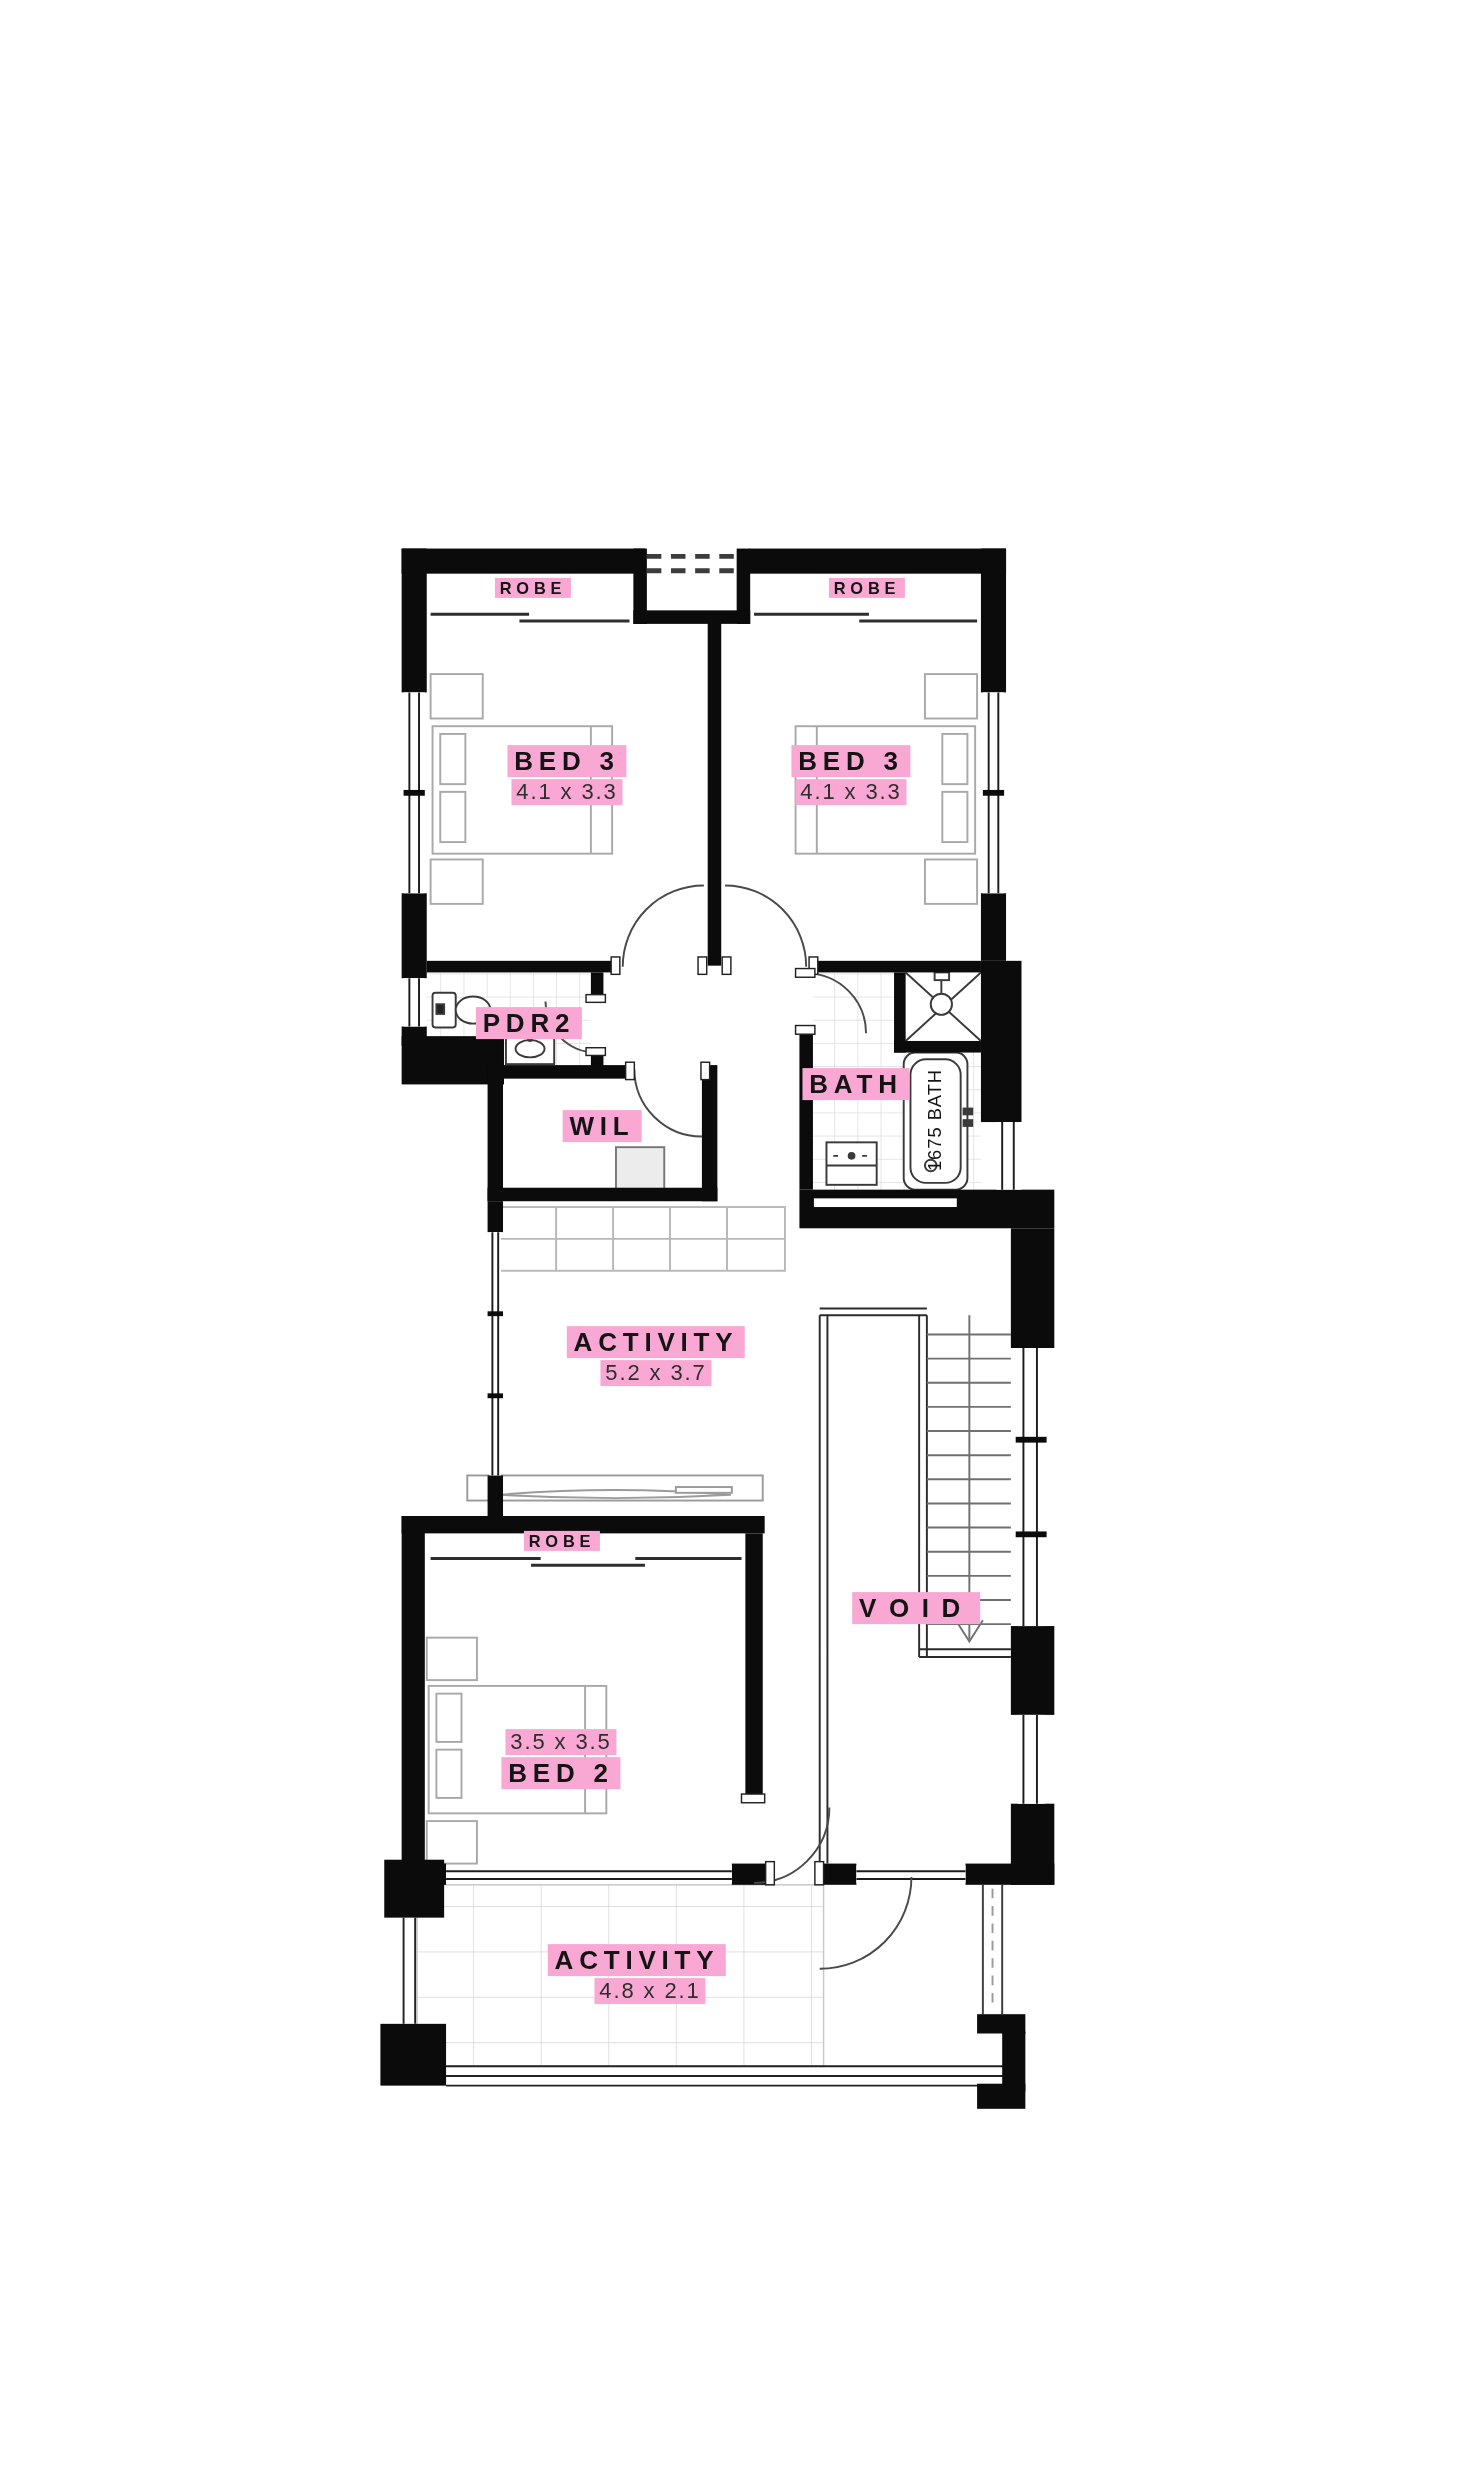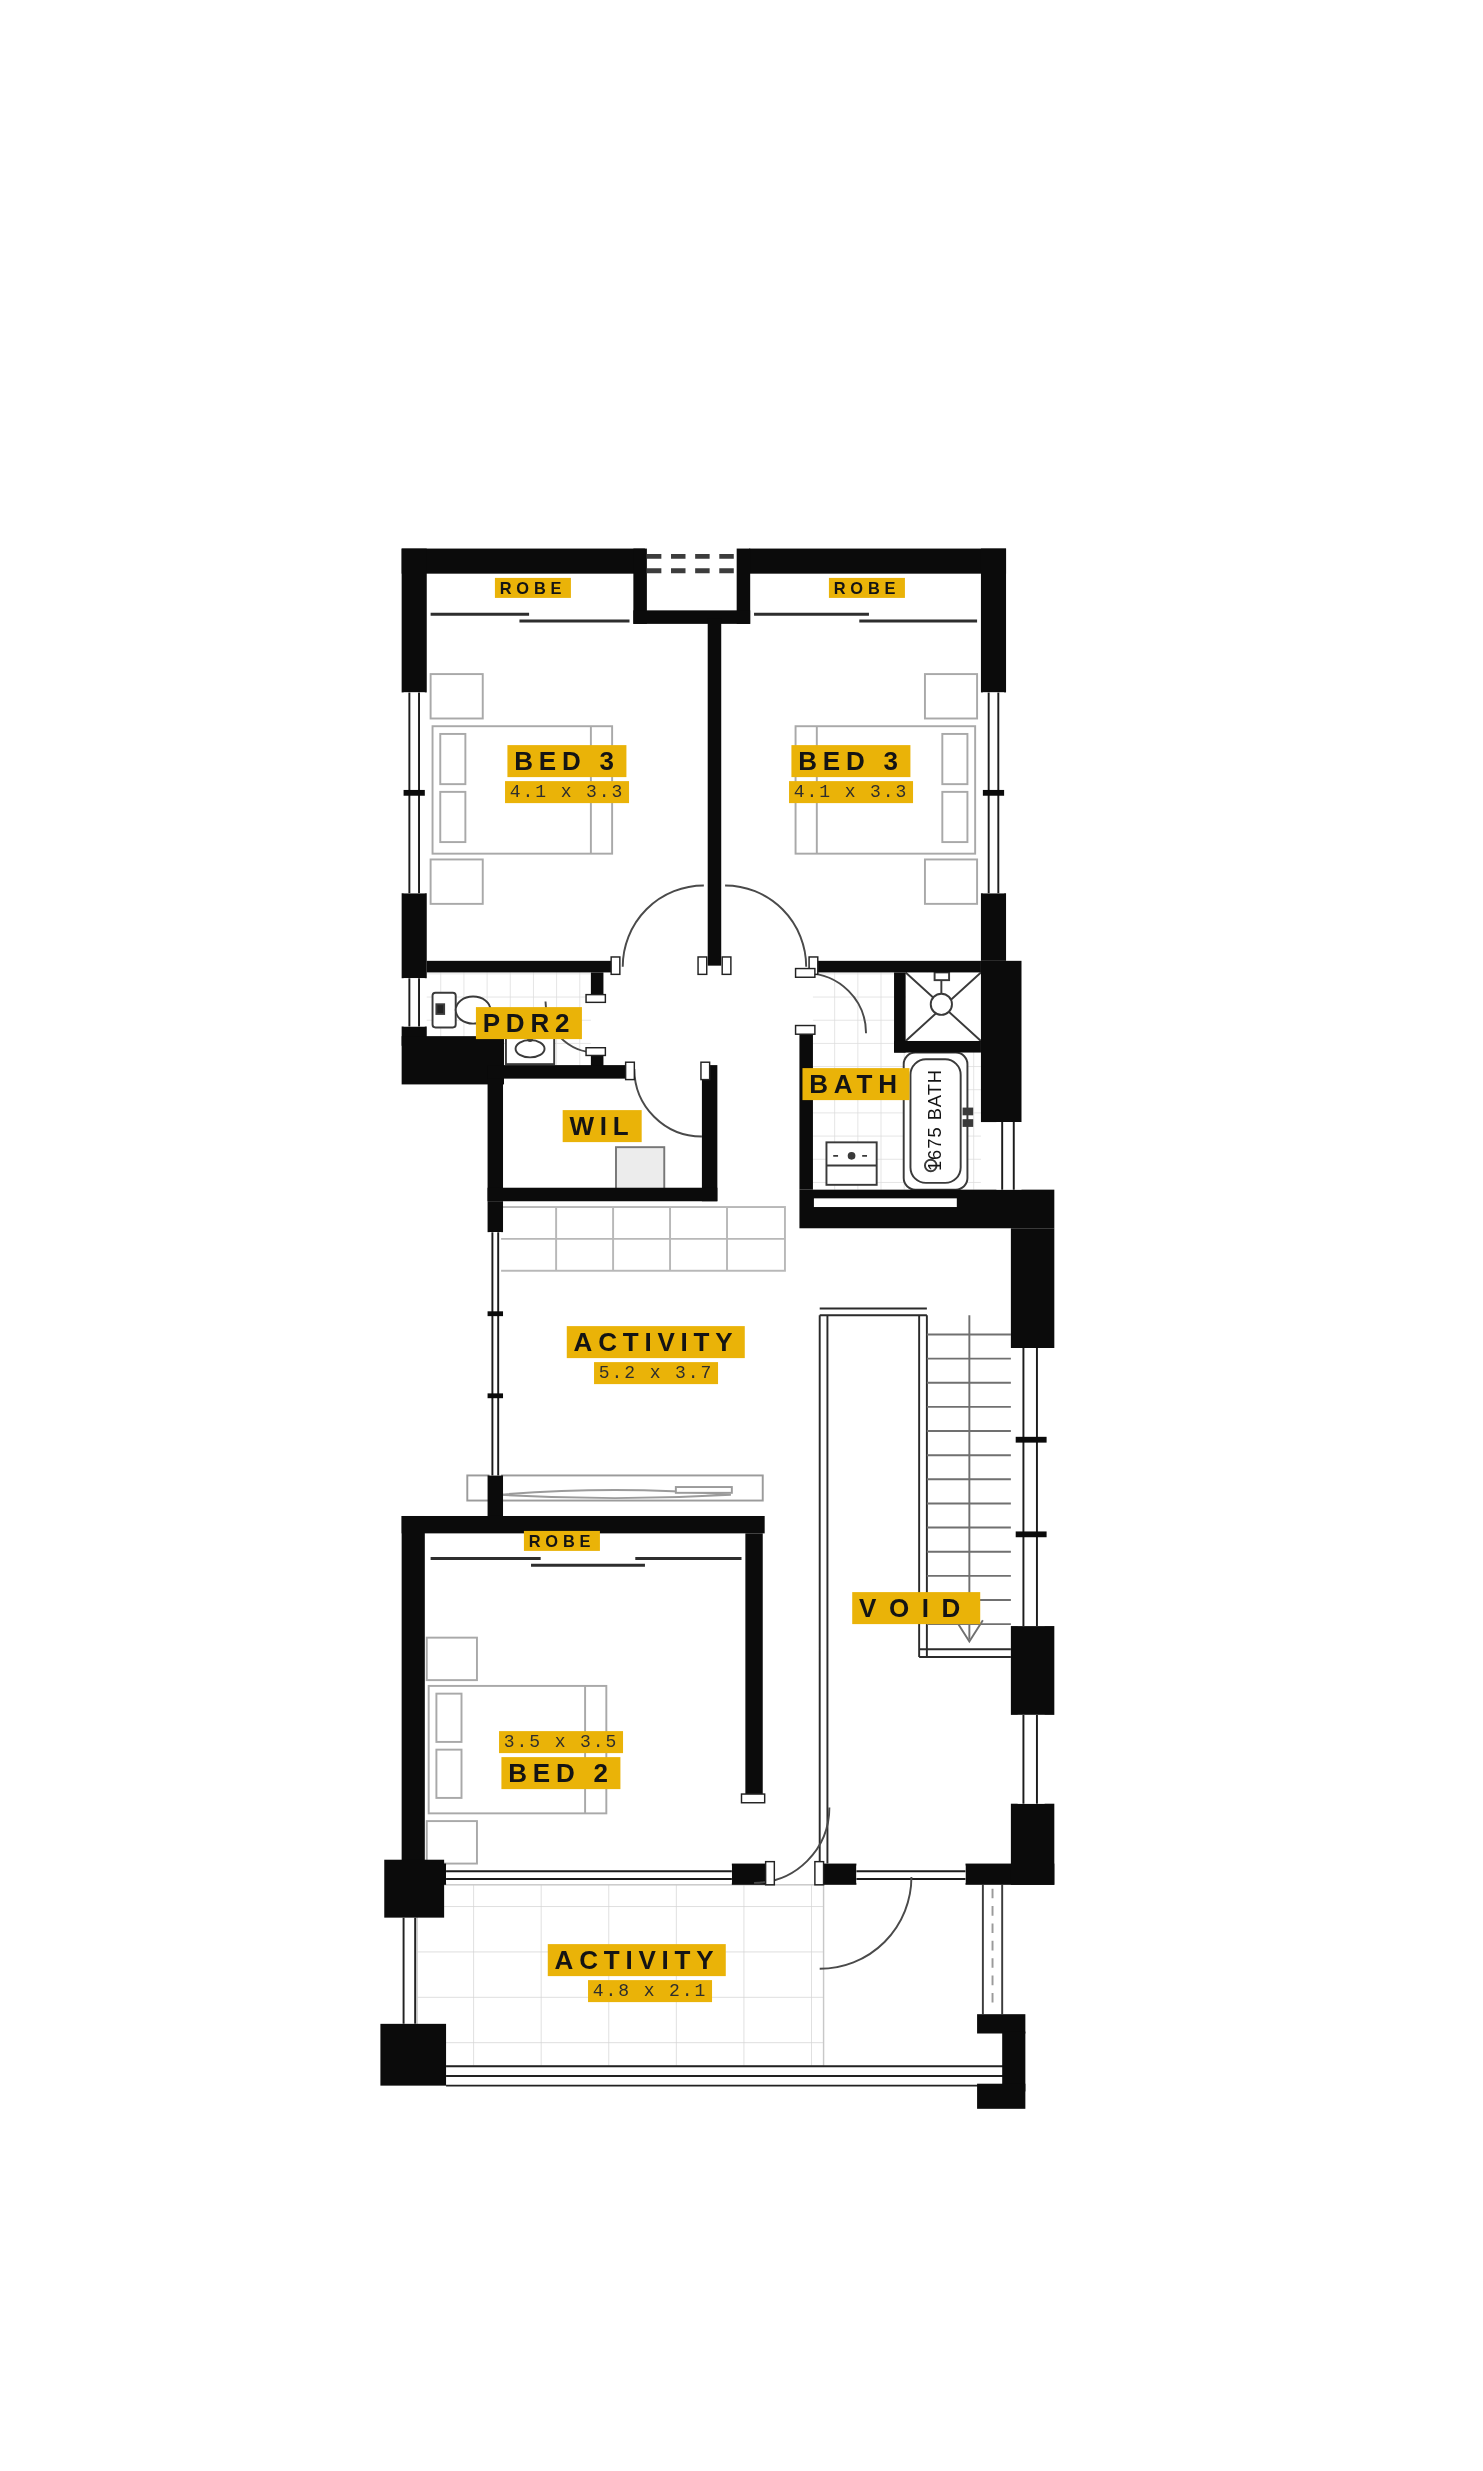--- a/index.html
+++ b/index.html
@@ -4,29 +4,29 @@
 <style>
   html,body{margin:0;padding:0;background:#ffffff;}
   .canvas{position:relative;width:1483px;height:2472px;background:#fff;overflow:hidden;}
   .canvas svg{position:absolute;left:0;top:0;}
   .label{
     position:absolute;
     transform:translate(-50%,-50%);
     font-family:"Liberation Sans", sans-serif;
     font-weight:700;
     color:#141414;
-    background:#eab308;
+    background:#f9a8d4;
     white-space:nowrap;
     line-height:1;
     padding:2.9px 6.8px;
     text-align:center;
   }
   .room{font-size:26px;letter-spacing:5.8px;}
   .robe{font-size:16.4px;letter-spacing:4.8px;padding:1.9px 4.8px;}
-  .dims{font-size:18px;font-weight:400;letter-spacing:1.9px;color:#2e2e2e;padding:1.9px 4.8px;font-family:Liberation Mono, monospace;}
+  .dims{font-size:22px;font-weight:400;letter-spacing:1.9px;color:#2e2e2e;padding:1.9px 4.8px;}
   .void-l{font-size:26px;letter-spacing:12.6px;}
   .tub-l{
     font-size:18.3px;font-weight:400;letter-spacing:1px;background:transparent;
     transform:translate(-50%,-50%) rotate(-90deg);padding:0;
   }
 </style>
 </head>
 <body>
 
 <div class="canvas">

